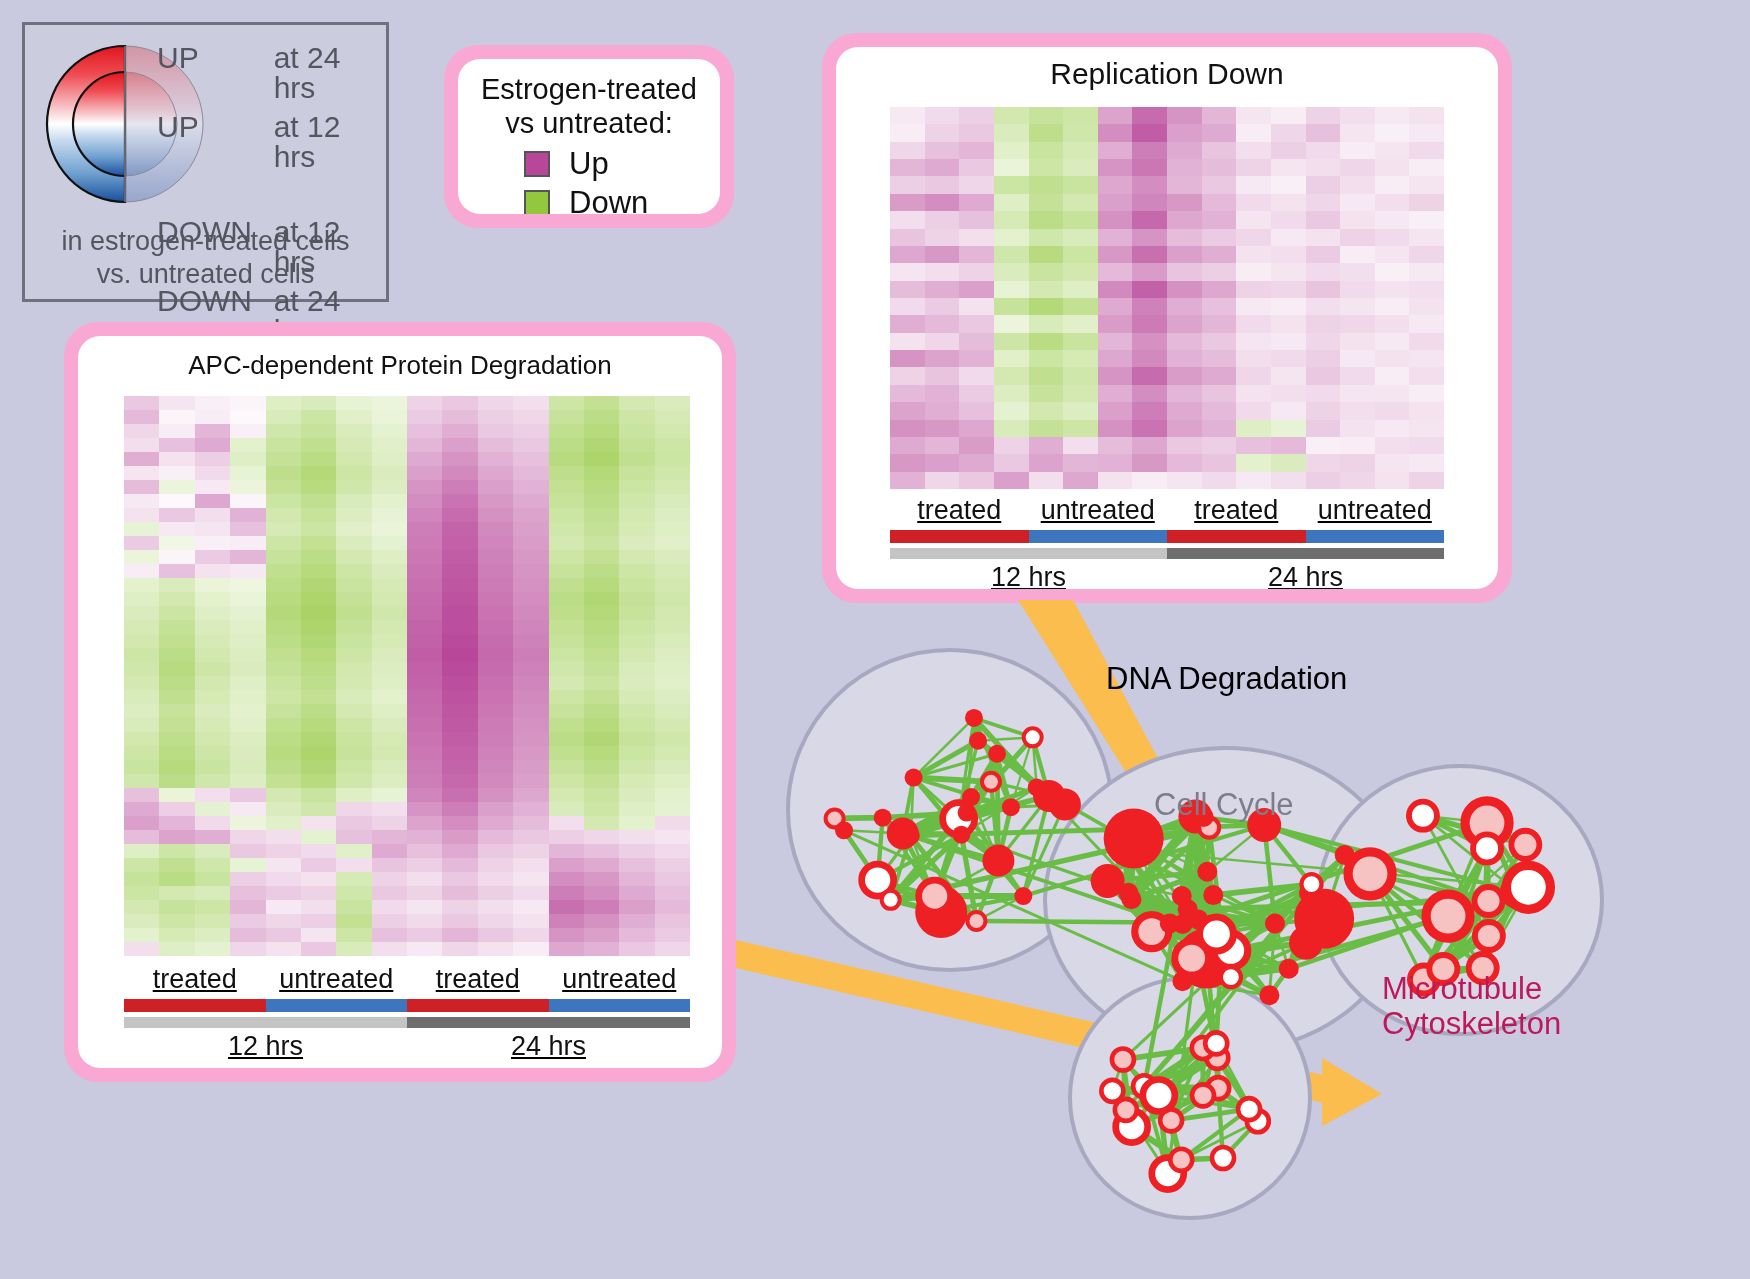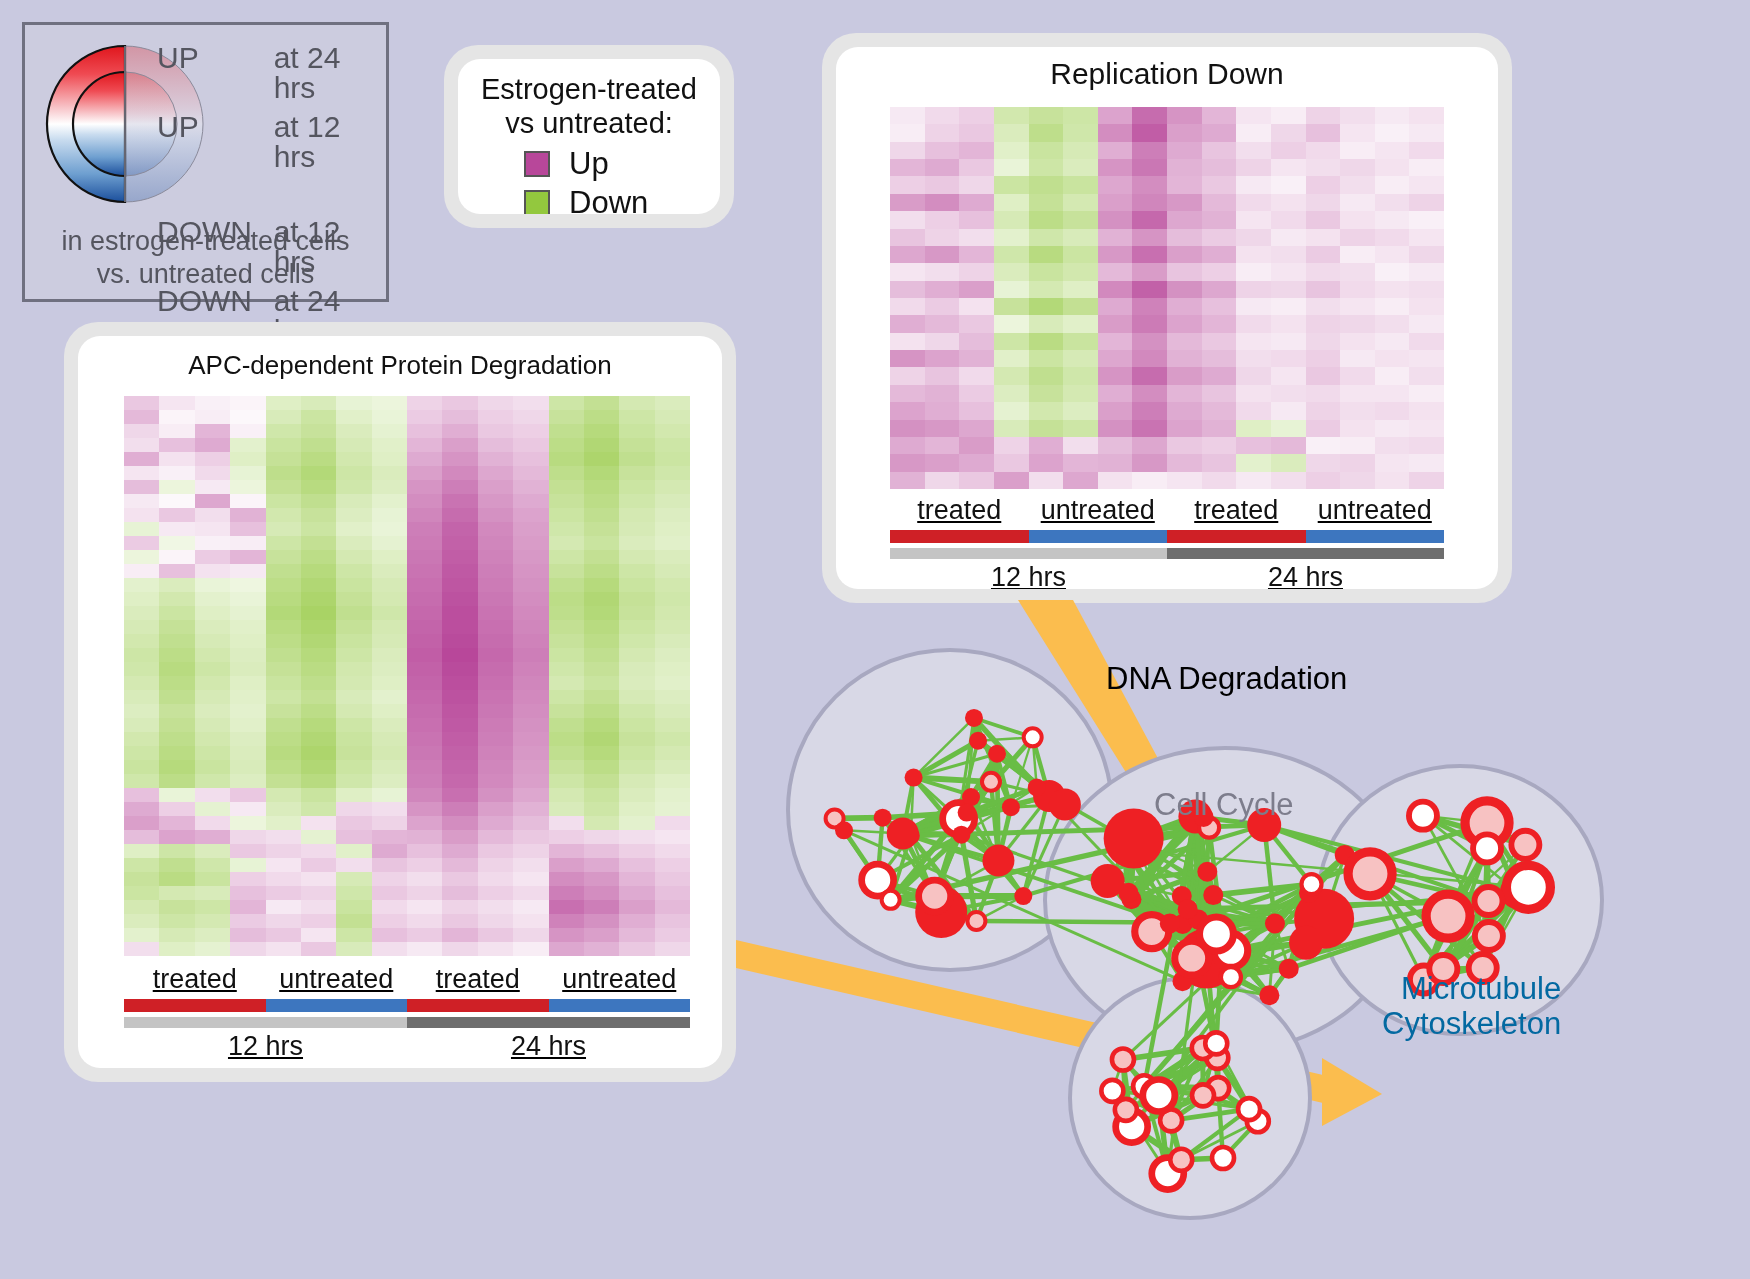--- a/index.html
+++ b/index.html
@@ -8,21 +8,21 @@
     background:#c9c9e0;
     font-family:"Liberation Sans", sans-serif;
     overflow:hidden;
     position:relative;
   }
   #stage{position:absolute;left:0;top:0;width:1750px;height:1279px;}
 
   
   .panel{
     position:absolute;
-    background:#e5e5e5;
+    background:#f9a8d4;
     border-radius:34px;
     box-sizing:border-box;
     padding:14px;
   }
   .panel-inner{
     width:100%;height:100%;
     background:#ffffff;
     border-radius:22px;
     box-sizing:border-box;
     position:relative;
@@ -1959,17 +1959,17 @@
             <circle cx="411.2532656711404" cy="559.7454012790589" r="11" fill="#f7c2c2" stroke="#ee2024" stroke-width="4.62"></circle>
           </g>
           <g>
             <circle cx="433.00033763505115" cy="495.33725693246845" r="11" fill="#f7c2c2" stroke="#ee2024" stroke-width="4.62"></circle>
           </g>
         </g>
     </svg>
 
     <div class="net-label" style="left:336px;top:62px;">DNA Degradation</div>
     <div class="net-label" style="left:384px;top:188px;color:#7d7d8c;">Cell Cycle</div>
-    <div class="net-label" style="left:612px;top:372px;color:#0369a1;text-align:right;">Microtubule
+    <div class="net-label" style="left:612px;top:372px;color:#be185d;text-align:left;">Microtubule
 Cytoskeleton</div>
   </div>
 
 </div>
 
 </body></html>

